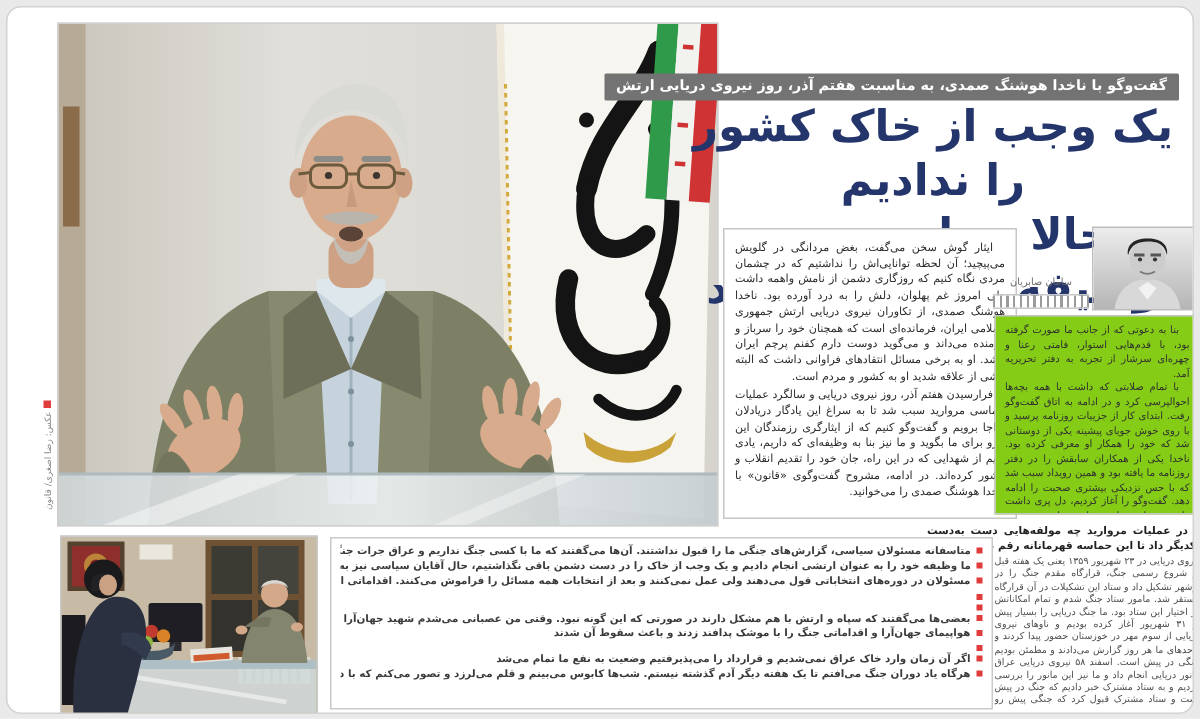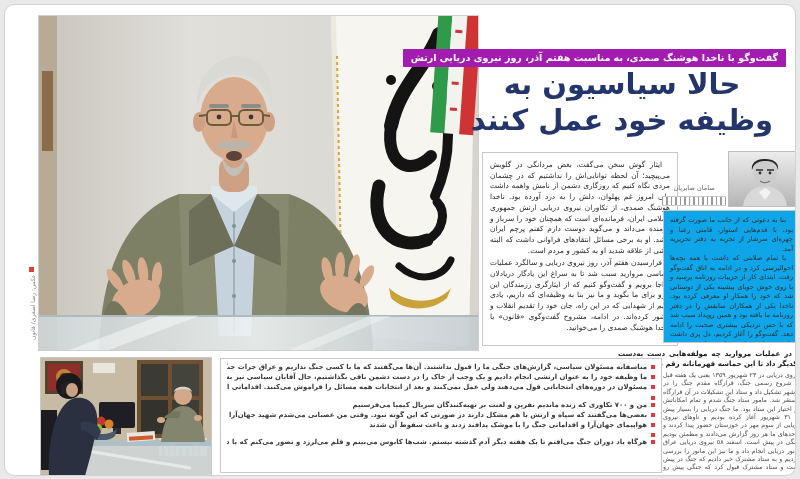--- a/index.html
+++ b/index.html
@@ -10,38 +10,38 @@
 
   
   .main-photo{left:33px;top:10px;width:439px;height:334px;border:1px solid #cfcfcf;
     background:#dcdbd6;overflow:hidden;}
   .credit-wrap{left:20px;top:262px;width:12px;height:95px;}
   .credit-dot{width:5px;height:5px;background:#e03c3c;margin:0 auto 2px auto;}
   .credit-txt{writing-mode:vertical-rl;transform:rotate(180deg);font-size:6px;color:#8a8a8a;
     height:80px;line-height:8px;white-space:nowrap;}
 
   
-  .kicker{top:44px;right:9px;background:#a21caf;color:#fff;font-size:9.5px;font-weight:bold;
+  .kicker{top:44px;right:9px;background:#737373;color:#fff;font-size:9.5px;font-weight:bold;
     padding:3px 8px 4px 8px;border-radius:1px;letter-spacing:0;}
   .headline{top:61px;right:8px;width:330px;text-align:center;color:#24356b;font-weight:800;
     font-size:29px;line-height:36px;letter-spacing:-0.5px;}
 
   
   .article-box{left:477px;top:147px;width:196px;height:194px;border:1px solid #c6c6c6;
     padding:7px 7px;box-sizing:border-box;overflow:hidden;background:#fff;}
   .article-box p{margin:0 0 2px 0;font-size:7.4px;line-height:10.7px;color:#2b2b2b;
     text-align:justify;text-align-last:right;text-indent:8px;}
 
   
   .portrait{left:723px;top:146px;width:72px;height:54px;border:1px solid #bdbdbd;overflow:hidden;}
   .columnist-name{left:657px;top:179px;width:64px;font-size:6.5px;color:#666;text-align:center;}
   .filmstrip{left:657px;top:191px;width:64px;height:8px;border-top:1px solid #c9c9c9;border-bottom:1px solid #c9c9c9;
     background:repeating-linear-gradient(90deg,#9b9b9b 0 1.5px,#ffffff 1.5px 4.5px);}
   .intro-box{left:658px;top:205px;width:137px;height:133px;border:1px solid #c6c6c6;
-    padding:5px 6px;box-sizing:border-box;overflow:hidden;background:#0ea5e9;}
+    padding:5px 6px;box-sizing:border-box;overflow:hidden;background:#84cc16;}
   .intro-box p{margin:0;font-size:6.7px;line-height:9.5px;color:#2f2f2f;text-align:justify;
     text-align-last:right;text-indent:7px;}
   .question{left:613px;top:344px;width:182px;font-size:7.1px;line-height:10px;font-weight:bold;
     color:#222;text-align:justify;text-align-last:right;}
   .q-bullet{display:inline-block;width:5px;height:5px;border-radius:50%;background:#e03c3c;
     margin-left:3px;}
   .answer{left:658px;top:366px;width:137px;height:106px;overflow:hidden;font-size:6.3px;
     line-height:8.4px;color:#4a4a4a;text-align:justify;text-align-last:right;}
 
   
@@ -179,20 +179,21 @@
     </svg>
   </div>
 
   <div class="abs credit-wrap">
     <div class="credit-dot"></div>
     <div class="credit-txt">عکس: رضا اصغری/ قانون</div>
   </div>
 
   <div class="abs kicker">گفت‌وگو با ناخدا هوشنگ صمدی، به مناسبت هفتم آذر، روز نیروی دریایی ارتش</div>
   <div class="abs headline">
+    <div>یک وجب از خاک کشور را ندادیم</div>
     <div>حالا سیاسیون به وظیفه خود عمل کنند</div>
   </div>
 
   <div class="abs article-box">
 
   <p>ایثار گوش سخن می‌گفت، بغض مردانگی در گلویش می‌پیچید؛ آن لحظه توانایی‌اش را نداشتیم که در چشمان مردی نگاه کنیم که روزگاری دشمن از نامش واهمه داشت ولی امروز غم پهلوان، دلش را به درد آورده بود. ناخدا هوشنگ صمدی، از تکاوران نیروی دریایی ارتش جمهوری اسلامی ایران، فرمانده‌ای است که همچنان خود را سرباز و رزمنده می‌داند و می‌گوید دوست دارم کفنم پرچم ایران باشد. او به برخی مسائل انتقادهای فراوانی داشت که البته ناشی از علاقه شدید او به کشور و مردم است.</p>
       <p>فرارسیدن هفتم آذر، روز نیروی دریایی و سالگرد عملیات حماسی مروارید سبب شد تا به سراغ این یادگار دریادلان نداجا برویم و گفت‌وگو کنیم که از ایثارگری رزمندگان این نیرو برای ما بگوید و ما نیز بنا به وظیفه‌ای که داریم، یادی کنیم از شهدایی که در این راه، جان خود را تقدیم انقلاب و کشور کرده‌اند. در ادامه، مشروح گفت‌وگوی «قانون» با ناخدا هوشنگ صمدی را می‌خوانید.</p>
     </div>
 
   <div class="abs portrait">
@@ -246,37 +247,40 @@
         <span class="sq"></span>
         <span class="txt">مسئولان در دوره‌های انتخاباتی قول می‌دهند ولی عمل نمی‌کنند و بعد از انتخابات همه مسائل را فراموش می‌کنند. اقداماتی از این دست صحیح نیست</span>
       </div>
 
       <div class="quote">
         <span class="sq"></span>
       </div>
 
       <div class="quote">
         <span class="sq"></span>
-        <span class="txt">من و ۷۰۰ تکاوری که زنده ماندیم نفرین و لعنت بر تهیه‌کنندگان سریال کیمیا می‌فرستیم</span>
       </div>
 
       <div class="quote">
         <span class="sq"></span>
         <span class="txt">بعضی‌ها می‌گفتند که سپاه و ارتش با هم مشکل دارند در صورتی که این گونه نبود. وقتی من عصبانی می‌شدم شهید جهان‌آرا من را آرام می‌کرد</span>
       </div>
 
       <div class="quote">
         <span class="sq"></span>
         <span class="txt">هواپیمای جهان‌آرا و اقداماتی جنگ را با موشک پدافند زدند و باعث سقوط آن شدند</span>
       </div>
 
       <div class="quote">
         <span class="sq"></span>
       </div>
 
+      <div class="quote">
+        <span class="sq"></span>
+        <span class="txt">اگر آن زمان وارد خاک عراق نمی‌شدیم و قرارداد را می‌پذیرفتیم وضعیت به نفع ما تمام می‌شد</span>
+      </div>
 
       <div class="quote">
         <span class="sq"></span>
         <span class="txt">هرگاه یاد دوران جنگ می‌افتم تا یک هفته دیگر آدم گذشته نیستم. شب‌ها کابوس می‌بینم و قلم می‌لرزد و تصور می‌کنم که با دشمن درگیر هستم</span>
       </div>
 
     </div>
 
   <div class="abs interview-photo">
     <svg width="170" height="118" viewBox="0 0 170 118">

